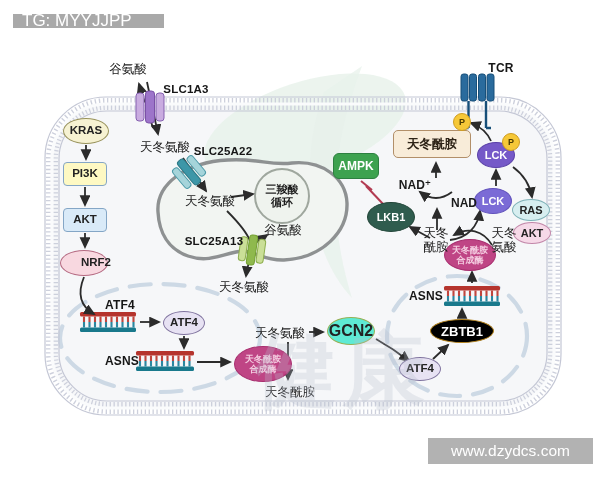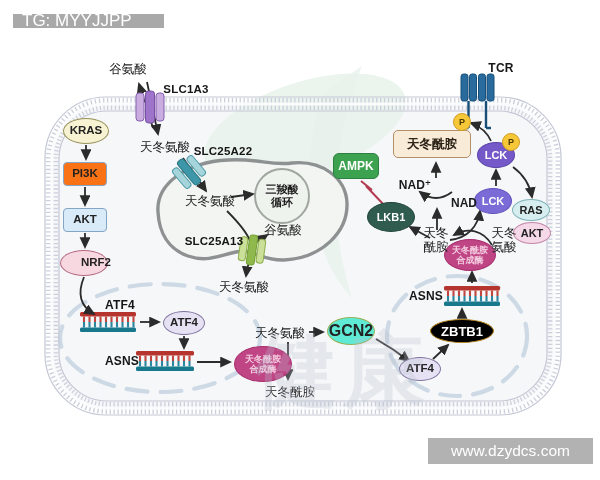--- a/index.html
+++ b/index.html
@@ -137,21 +137,21 @@
   <g>
     <rect x="461" y="74" width="7" height="27" rx="2.5" fill="#2a6b9d" stroke="#174f79" stroke-width="1"></rect>
     <rect x="469.5" y="74" width="7" height="27" rx="2.5" fill="#2a6b9d" stroke="#174f79" stroke-width="1"></rect>
     <rect x="478.5" y="74" width="7" height="27" rx="2.5" fill="#2a6b9d" stroke="#174f79" stroke-width="1"></rect>
     <rect x="487" y="74" width="7" height="27" rx="2.5" fill="#2a6b9d" stroke="#174f79" stroke-width="1"></rect>
     <path d="M468.5,101 V128 M486,101 V128 M468.5,128 h-5 M486,128 h5" stroke="#174f79" stroke-width="2.4" fill="none"></path>
   </g>
 </svg>
 
 <div class="node ell" style="left:63px;top:118px;width:46px;height:26px;background:#f6f2d2;border:1.6px solid #99935c;font-size:11.5px;color:#222;">KRAS</div>
-<div class="node rectn" style="left:63px;top:162px;width:44px;height:24px;background:#f97316;border:1.6px solid #84a6c6;font-size:11.5px;color:#222;">PI3K</div>
+<div class="node rectn" style="left:63px;top:162px;width:44px;height:24px;background:#fef9c3;border:1.6px solid #84a6c6;font-size:11.5px;color:#222;">PI3K</div>
 <div class="node rectn" style="left:63px;top:208px;width:44px;height:24px;background:#d9eaf8;border:1.6px solid #84a6c6;font-size:11.5px;color:#222;">AKT</div>
 <div class="node ell" style="left:60px;top:250px;width:48px;height:26px;background:#f8d8e0;border:1.6px solid #b56a82;font-size:11.5px;color:#222;padding-left:24px;">NRF2</div>
 <div class="node ell" style="left:163px;top:311px;width:42px;height:24px;background:#e7e2f3;border:1.6px solid #80749f;font-size:11.5px;color:#222;">ATF4</div>
 <div class="node ell col" style="left:234px;top:346px;width:58px;height:36px;background:#bf4585;border:1.4px solid #a83070;font-size:9px;color:#f4cce0;">
   <span>天冬酰胺</span>
   <span>合成酶</span>
 </div>
 <div class="node ell" style="left:327px;top:317px;width:48px;height:28px;background:#5eead4;border:1.6px solid #97b055;font-size:16px;color:#222;">GCN2</div>
 <div class="node ell" style="left:399px;top:357px;width:42px;height:24px;background:#e7e2f3;border:1.6px solid #80749f;font-size:11.5px;color:#222;">ATF4</div>
 <div class="node ell" style="left:430px;top:319px;width:64px;height:24px;background:#000000;border:1.6px solid #b5831c;font-size:13px;color:#fff;">ZBTB1</div>

